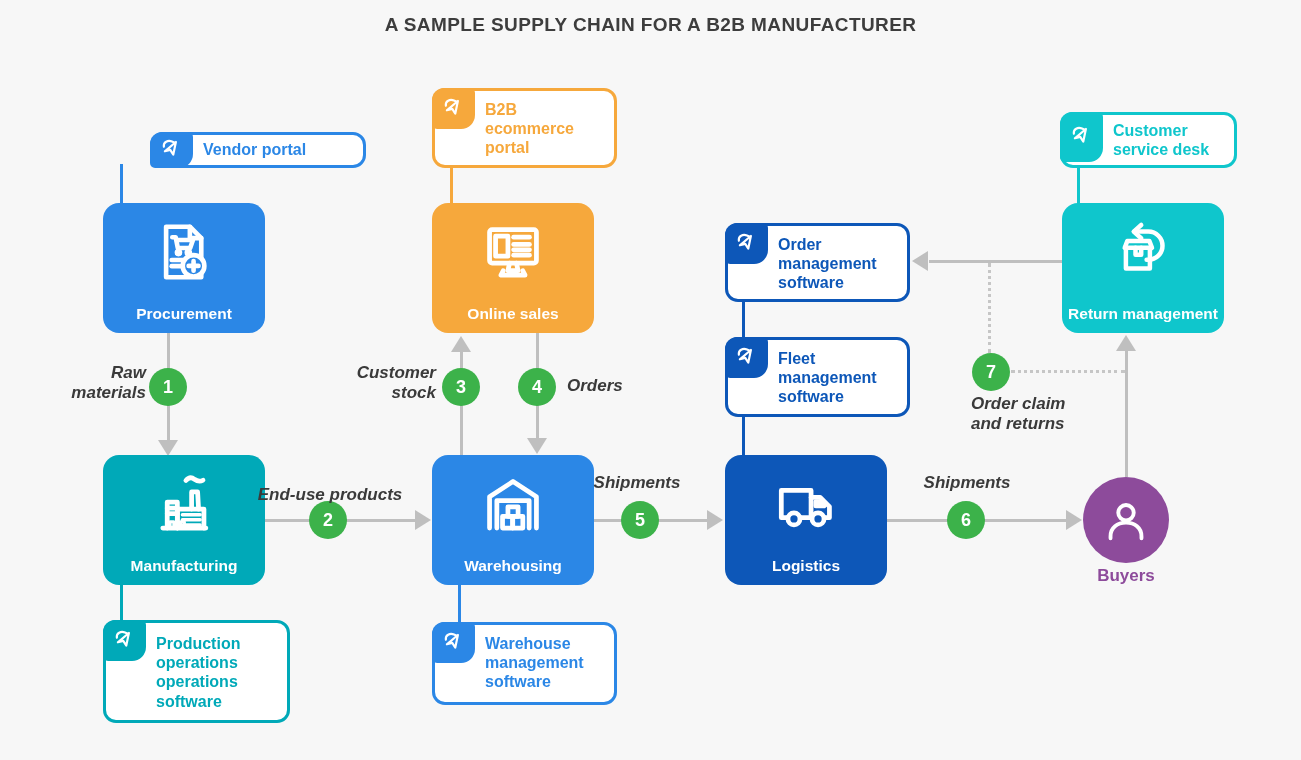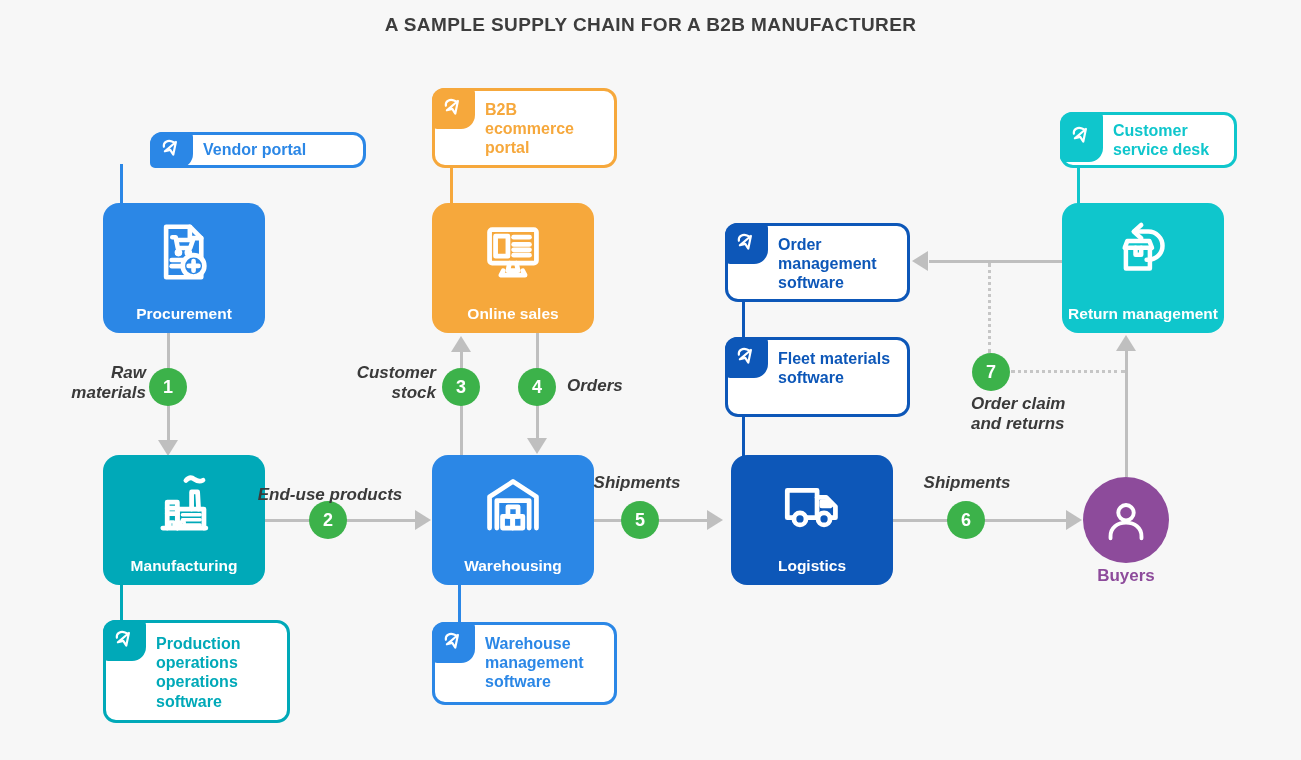--- a/index.html
+++ b/index.html
@@ -134,21 +134,21 @@
     <svg width="76" height="76" viewBox="0 0 24 24" style="top:11px;" fill="none" stroke="#fff" stroke-width="1.5" stroke-linecap="round" stroke-linejoin="round">
       <path d="M4.6 19.6 V9.7 L12 4.9 L19.4 9.7 V19.6"></path>
       <path d="M6.9 19.6 V10.9 H17.1 V19.6"></path>
       <rect x="10.4" y="12.9" width="3.2" height="3"></rect>
       <rect x="8.7" y="15.9" width="3.2" height="3.7"></rect>
       <rect x="11.9" y="15.9" width="3.2" height="3.7"></rect>
     </svg>
     <div class="nlabel">Warehousing</div>
   </div>
 
-  <div class="node" style="left:725px;top:455px;margin-left:6px;--c:var(--dblue);">
+  <div class="node" style="left:725px;top:455px;--c:var(--dblue);">
     <svg width="76" height="76" viewBox="0 0 24 24" style="top:12px;" fill="none" stroke="#fff" stroke-width="1.5" stroke-linecap="round" stroke-linejoin="round">
       <rect x="4.2" y="7.4" width="9.4" height="8.6"></rect>
       <path d="M13.6 9.6 H16.5 L19.4 12.5 V16 H13.6"></path>
       <path d="M15.1 10.9 h1.2 l1.4 1.4 h-2.6 Z"></path>
       <circle cx="8.2" cy="16.4" r="1.9" fill="#0d57b8"></circle>
       <circle cx="15.8" cy="16.4" r="1.9" fill="#0d57b8"></circle>
     </svg>
     <div class="nlabel">Logistics</div>
   </div>
 
@@ -201,21 +201,21 @@
     <div class="ctext">Order management software</div>
   </div>
 
   <div class="callout" style="left:725px;top:337px;width:185px;height:80px;--c:var(--dblue);">
     <div class="chip">
       <svg width="26" height="26" viewBox="0 0 24 24" fill="none" stroke="#fff" stroke-width="2" stroke-linecap="round" stroke-linejoin="round">
         <path d="M4.5 9 C3.8 4.6 8.3 2.6 12 4.2 L14.6 5.3"></path>
         <path d="M15.6 4.6 L13.2 16.2 L10.4 11.9 L5.4 13.2 Z"></path>
       </svg>
     </div>
-    <div class="ctext">Fleet materials software</div>
+    <div class="ctext">Fleet management software</div>
   </div>
 
   <div class="callout" style="left:1060px;top:112px;width:177px;height:56px;--c:var(--cyan);">
     <div class="chip" style="height:50px;">
       <svg width="26" height="26" viewBox="0 0 24 24" fill="none" stroke="#fff" stroke-width="2" stroke-linecap="round" stroke-linejoin="round">
         <path d="M4.5 9 C3.8 4.6 8.3 2.6 12 4.2 L14.6 5.3"></path>
         <path d="M15.6 4.6 L13.2 16.2 L10.4 11.9 L5.4 13.2 Z"></path>
       </svg>
     </div>
     <div class="ctext" style="top:6px;">Customer service desk</div>

